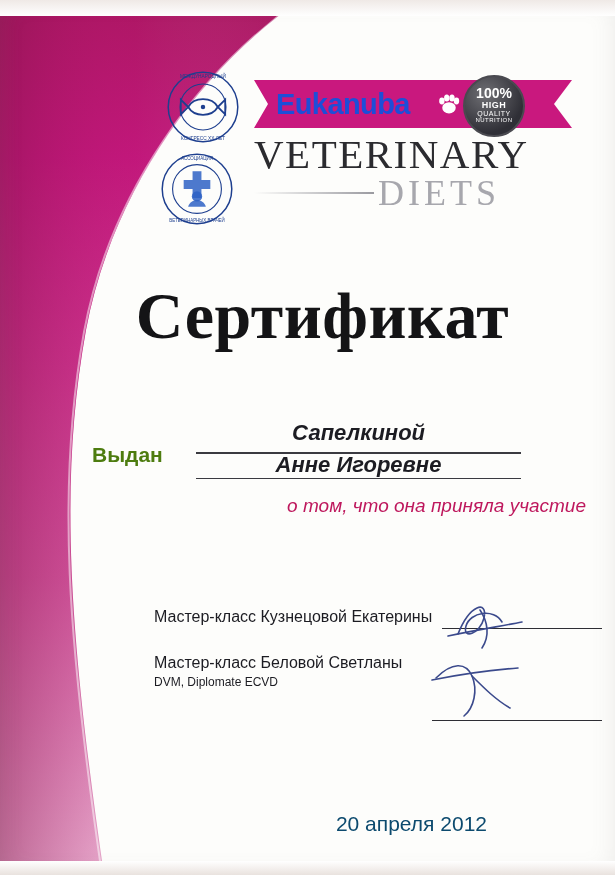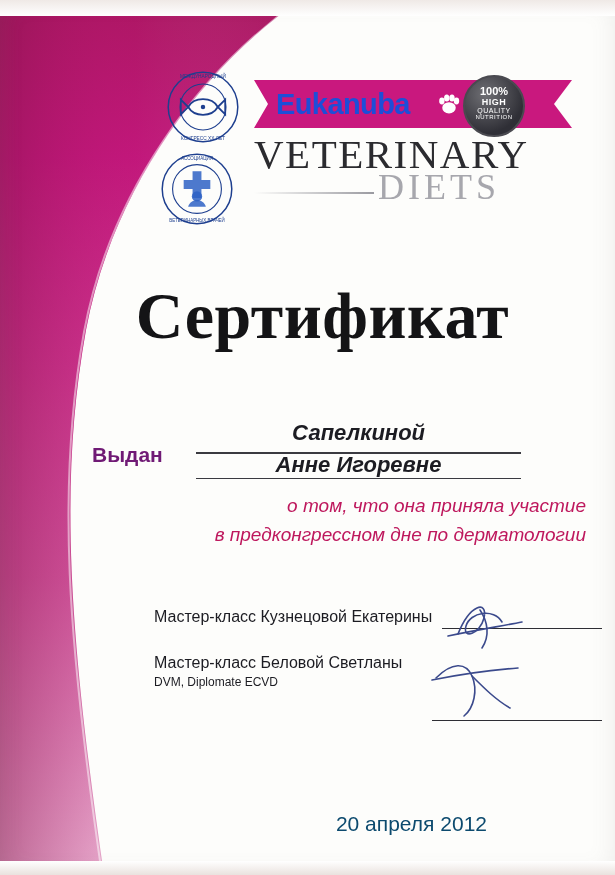--- a/index.html
+++ b/index.html
@@ -108,40 +108,40 @@
     height: 62px;
     border-radius: 50%;
     background: radial-gradient(circle at 35% 30%, #6f6f74, #2f2f36 70%);
     color: #ffffff;
     text-align: center;
     line-height: 1.05;
     padding-top: 9px;
     box-sizing: border-box;
     border: 2px solid #4a4a50;
   }
-  .qb-l1 { font-size: 11px; font-weight: bold; letter-spacing: 0px; }
+  .qb-l1 { font-size: 14px; font-weight: bold; letter-spacing: 0px; }
   .qb-l2 { font-size: 9px; font-weight: bold; letter-spacing: 0.5px; }
   .qb-l3 { font-size: 7px; letter-spacing: 0.5px; }
   .qb-l4 { font-size: 6px; letter-spacing: 0.5px; }
 
   .vet-line {
     position: absolute;
     left: 104px;
     top: 70px;
     width: 380px;
     font-family: "Liberation Serif", serif;
     font-size: 41px;
     letter-spacing: 1.5px;
     color: #2b2b2f;
     white-space: nowrap;
   }
   .diets-line {
     position: absolute;
     left: 228px;
-    top: 106px;
+    top: 112px;
     font-family: "Liberation Serif", serif;
     font-size: 36px;
     letter-spacing: 4px;
     color: #a7a7ad;
     white-space: nowrap;
   }
   .rule-left {
     position: absolute;
     left: 104px; top: 132px;
     width: 120px; height: 2px;
@@ -163,21 +163,21 @@
     padding-left: 30px;
   }
 
   
   .vydan-label {
     position: absolute;
     left: 92px;
     top: 443px;
     font-size: 21px;
     font-weight: bold;
-    color: #701a75;
+    color: #4d7c0f;
     z-index: 12;
     text-align: right;
   }
   .name-rules {
     position: absolute;
     left: 196px;
     top: 428px;
     width: 325px;
     z-index: 11;
   }
@@ -345,21 +345,20 @@
   <div class="vydan-label">Выдан</div>
   <div class="name-rules">
     <div class="name-rule"></div>
     <div class="name-rule"></div>
   </div>
   <div class="name-line name-2">Анне Игоревне</div>
   <div class="name-line name-1">Сапелкиной</div>
 
   <div class="desc">
     <div>о том, что она приняла участие</div>
-    <div>в предконгрессном дне по дерматологии</div>
   </div>
 
   <div class="sig-block">
     <div class="sig-row">
       <div class="sig-name">Мастер-класс Кузнецовой Екатерины</div>
       <div class="sig-rule sig-rule-1"></div>
     </div>
     <div class="sig-row">
       <div class="sig-name">Мастер-класс Беловой Светланы</div>
       <div class="sig-sub">DVM, Diplomate ECVD</div>

